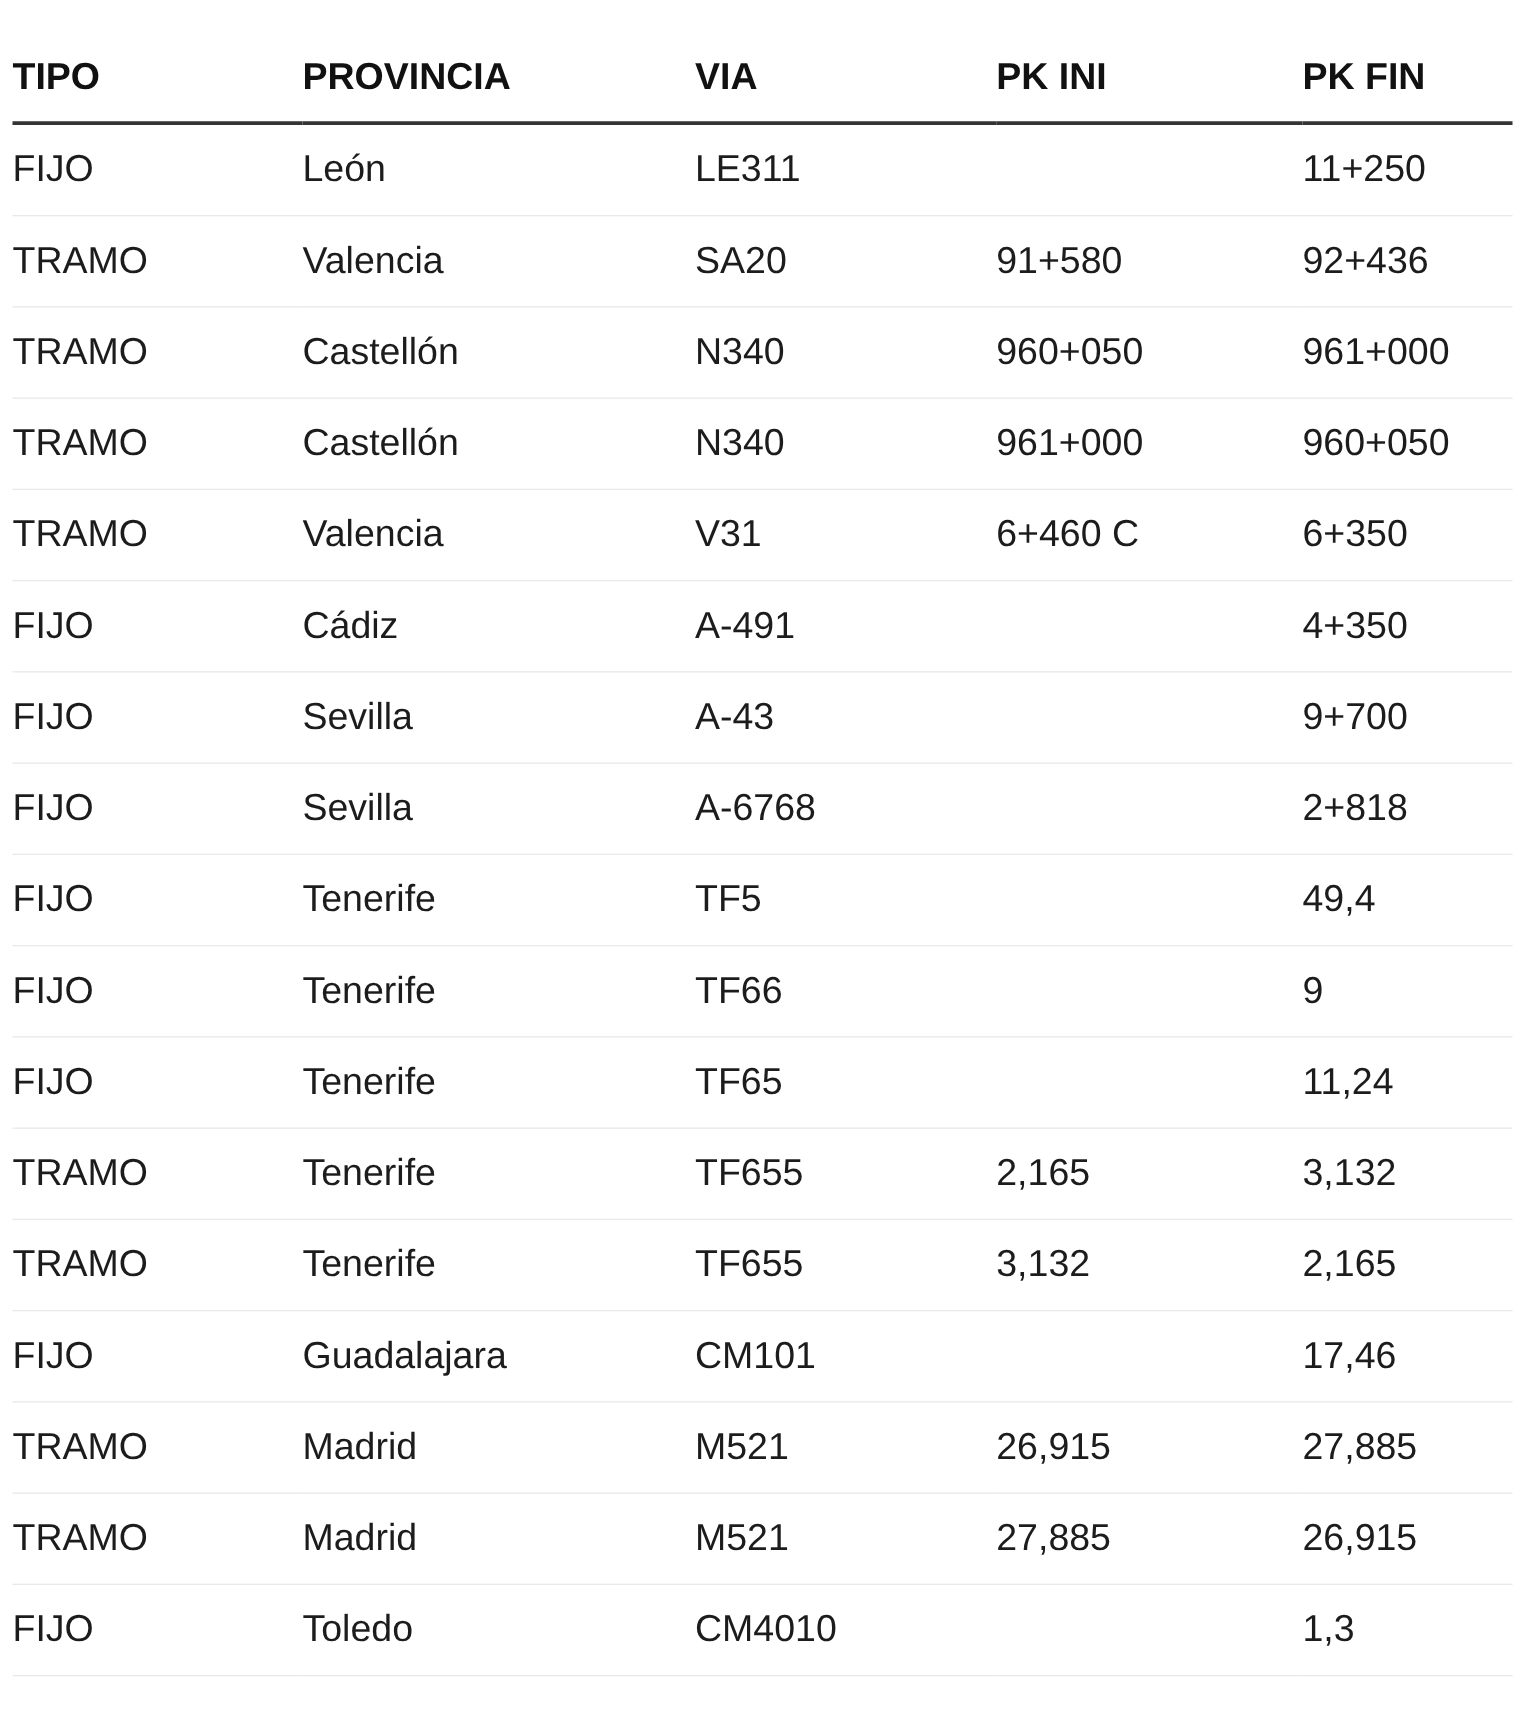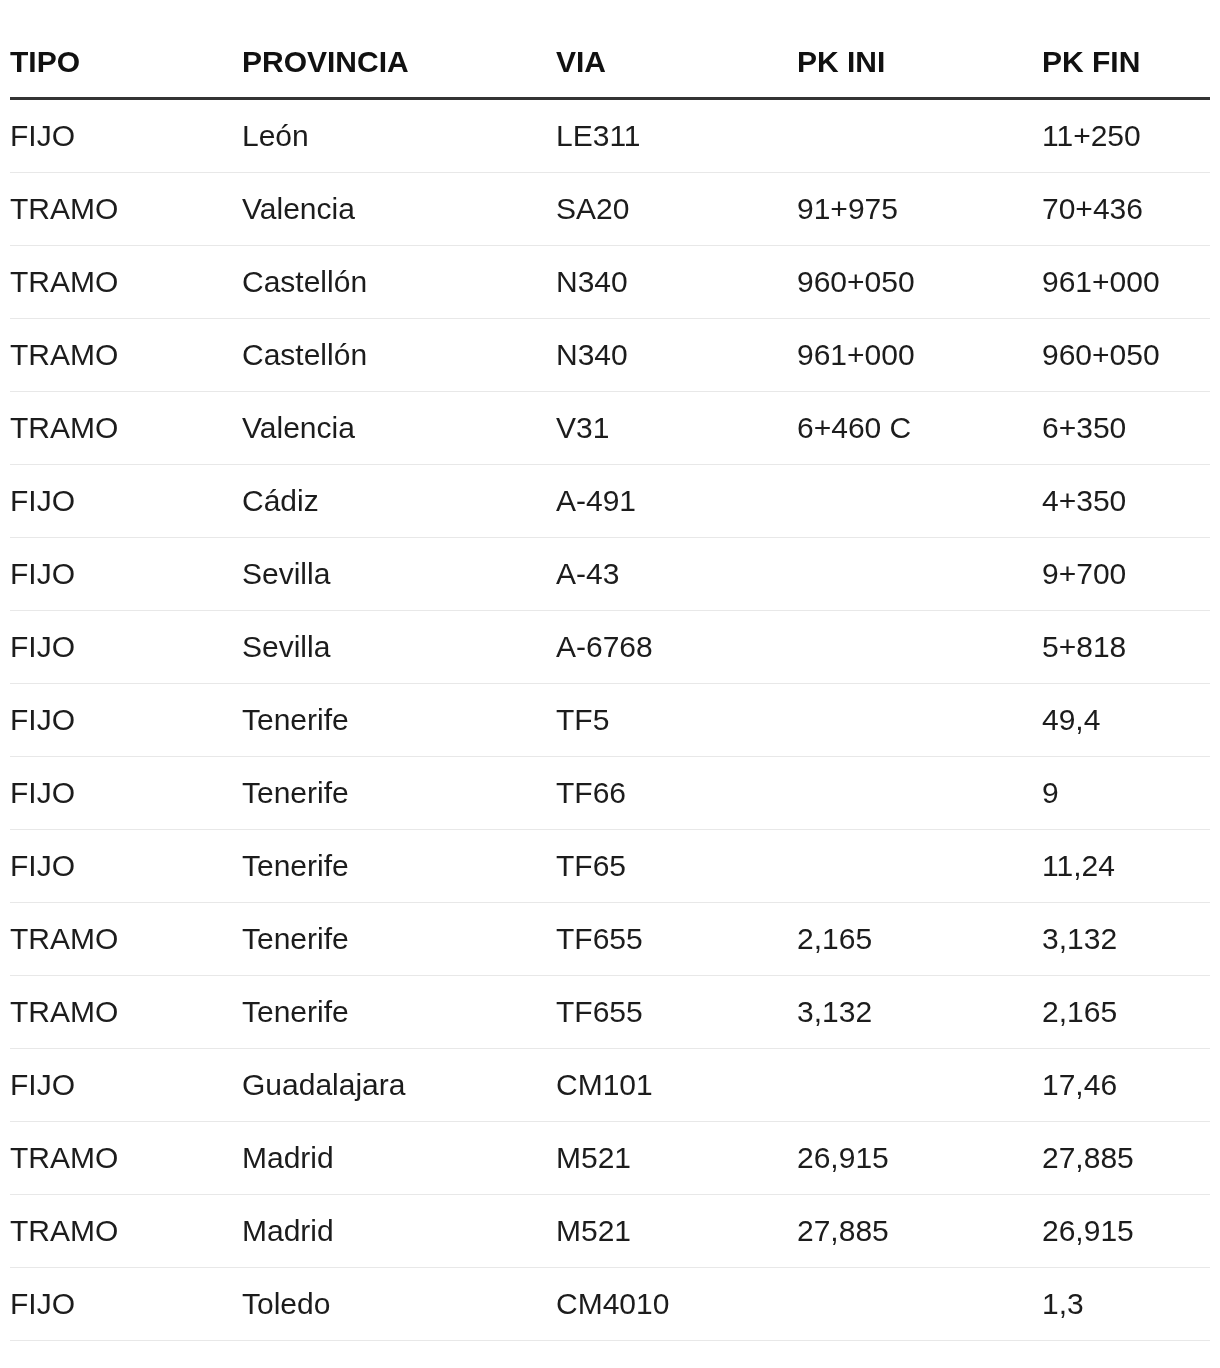--- a/index.html
+++ b/index.html
@@ -77,22 +77,22 @@
           <td>FIJO</td>
           <td>León</td>
           <td>LE311</td>
           <td></td>
           <td>11+250</td>
         </tr>
         <tr>
           <td>TRAMO</td>
           <td>Valencia</td>
           <td>SA20</td>
-          <td>91+975</td>
-          <td>70+436</td>
+          <td>91+580</td>
+          <td>92+436</td>
         </tr>
         <tr>
           <td>TRAMO</td>
           <td>Castellón</td>
           <td>N340</td>
           <td>960+050</td>
           <td>961+000</td>
         </tr>
         <tr>
           <td>TRAMO</td>
@@ -120,21 +120,21 @@
           <td>Sevilla</td>
           <td>A-43</td>
           <td></td>
           <td>9+700</td>
         </tr>
         <tr>
           <td>FIJO</td>
           <td>Sevilla</td>
           <td>A-6768</td>
           <td></td>
-          <td>5+818</td>
+          <td>2+818</td>
         </tr>
         <tr>
           <td>FIJO</td>
           <td>Tenerife</td>
           <td>TF5</td>
           <td></td>
           <td>49,4</td>
         </tr>
         <tr>
           <td>FIJO</td>

